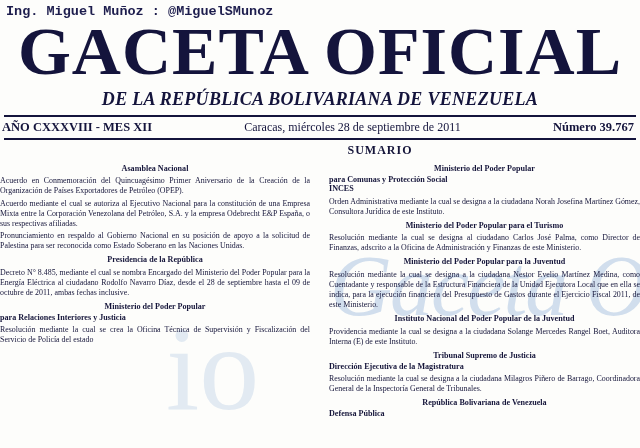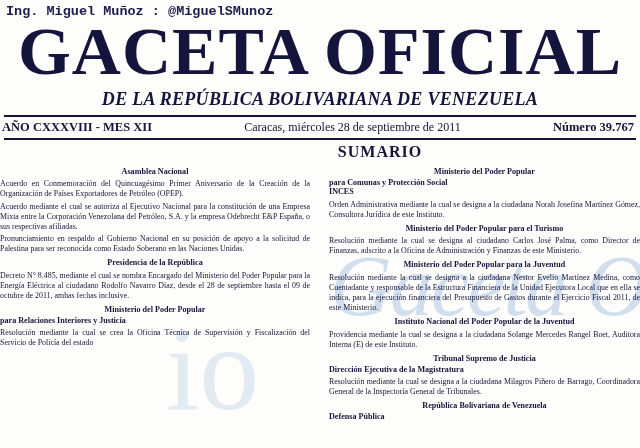--- a/index.html
+++ b/index.html
@@ -102,21 +102,21 @@
     z-index: 2;
     border-top: 2px solid #14143c;
     margin: 0 4px;
   }
   .sumario {
     position: relative;
     z-index: 2;
     text-align: center;
     font-family: "Liberation Serif", serif;
     font-weight: bold;
-    font-size: 16px;
+    font-size: 12px;
     letter-spacing: 1px;
     margin: 3px 0 2px 0;
     padding-left: 120px;
   }
   .cols {
     position: relative;
     z-index: 2;
     display: flex;
     gap: 0;
     padding: 0 0;

